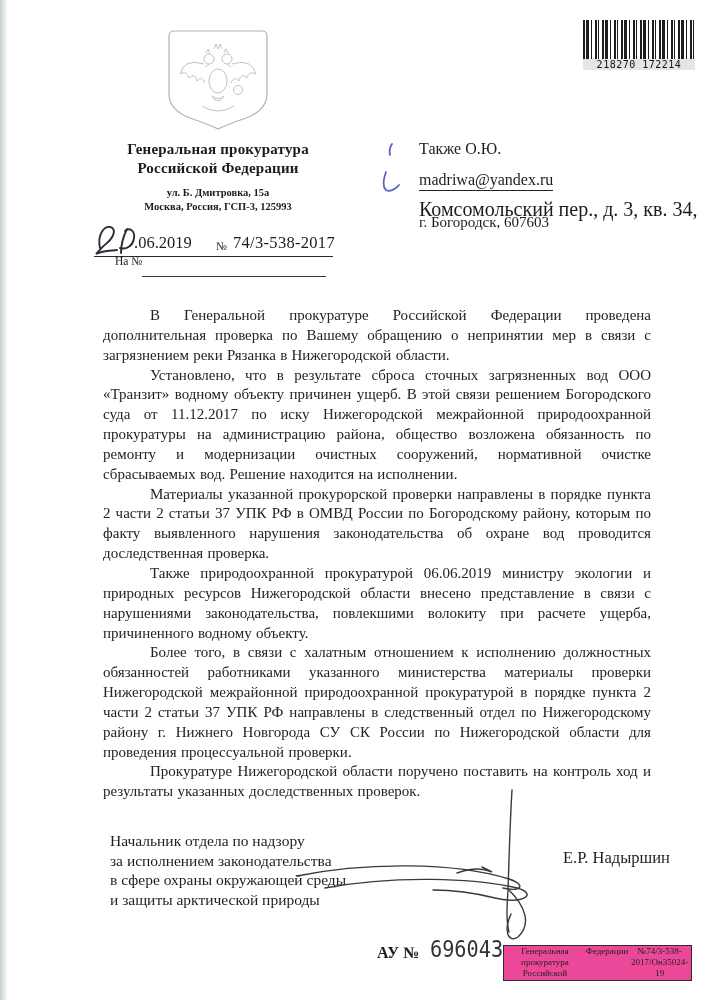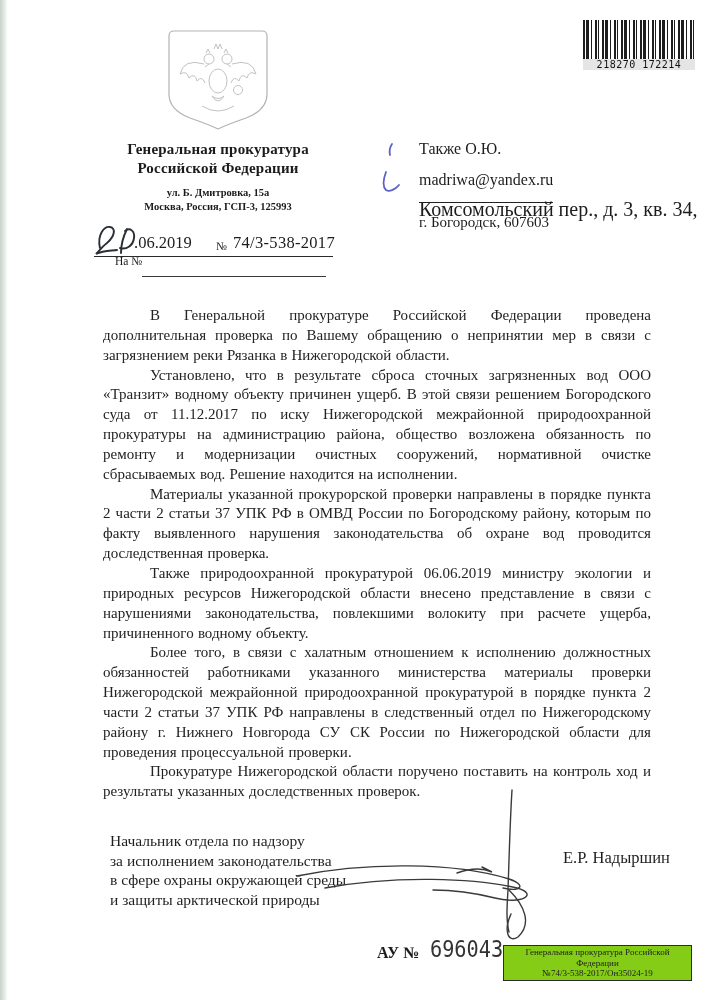--- a/index.html
+++ b/index.html
@@ -41,21 +41,21 @@
   .date-rest{position:absolute;left:134px;top:233px;font-size:16.5px;color:#1c1c1c;}
   .dateline-ul1{position:absolute;left:94px;top:256px;width:152px;border-top:1.6px solid #2a2a2a;}
   .num-sign{position:absolute;left:216px;top:240px;font-size:11.5px;color:#1c1c1c;}
   .doc-number{position:absolute;left:233px;top:233px;font-size:16.5px;color:#1c1c1c;letter-spacing:.3px;}
   .dateline-ul2{position:absolute;left:229px;top:256px;width:104px;border-top:1.6px solid #2a2a2a;}
   .na-no{position:absolute;left:115px;top:255px;font-size:11.5px;color:#1c1c1c;}
   .na-no-ul{position:absolute;left:142px;top:276px;width:184px;border-top:1.2px solid #3a3a3a;}
   
   .recipient{position:absolute;left:419px;top:140px;width:260px;}
   .recip-name{font-size:16px;color:#1c1c1c;}
-  .recip-email{position:absolute;left:0;top:31px;font-size:16px;color:#1c1c1c;border-bottom:1.3px solid #222;padding-bottom:13px;}
+  .recip-email{position:absolute;left:0;top:31px;font-size:16px;color:#1c1c1c;border-bottom:1.3px solid #222;padding-bottom:1px;}
   .recip-addr1{position:absolute;left:0;top:58px;font-size:20px;color:#1c1c1c;white-space:nowrap;}
   .recip-addr2{position:absolute;left:0;top:74px;font-size:15px;color:#1c1c1c;}
   .blue-mark{position:absolute;left:379px;top:142px;}
   
   .body-text{position:absolute;left:103px;top:306px;width:548px;}
   .body-text p{
     margin:0;text-align:justify;text-indent:47px;
     font-size:15px;line-height:19.85px;color:#232323;
     word-spacing:.5px;
   }
@@ -65,22 +65,22 @@
   .sig-strokes{position:absolute;left:285px;top:782px;}
   
   .au-label{position:absolute;left:377px;top:944px;font-size:16px;font-weight:bold;color:#1d1d1d;white-space:nowrap;}
   .au-number{
     position:absolute;left:430px;top:936px;
     font-family:"DejaVu Sans Mono",monospace;font-size:23px;font-weight:400;
     color:#333;letter-spacing:0;transform:scaleX(.88);transform-origin:left top;
   }
   .stamp-box{
     position:absolute;left:503px;top:945px;width:187px;height:34px;
-    border:1.3px solid #2c2c2c;background:#84cc16;
-    display:flex;flex-direction:column;justify-content:center;
+    border:1.3px solid #2c2c2c;background:#ec4899;
+    display:flex;justify-content:center;
     text-align:center;font-size:9px;line-height:10.8px;color:#222;
   }
 </style>
 </head>
 <body>
 
 <div class="page">
 
   <div class="scan-edge"></div>
 

